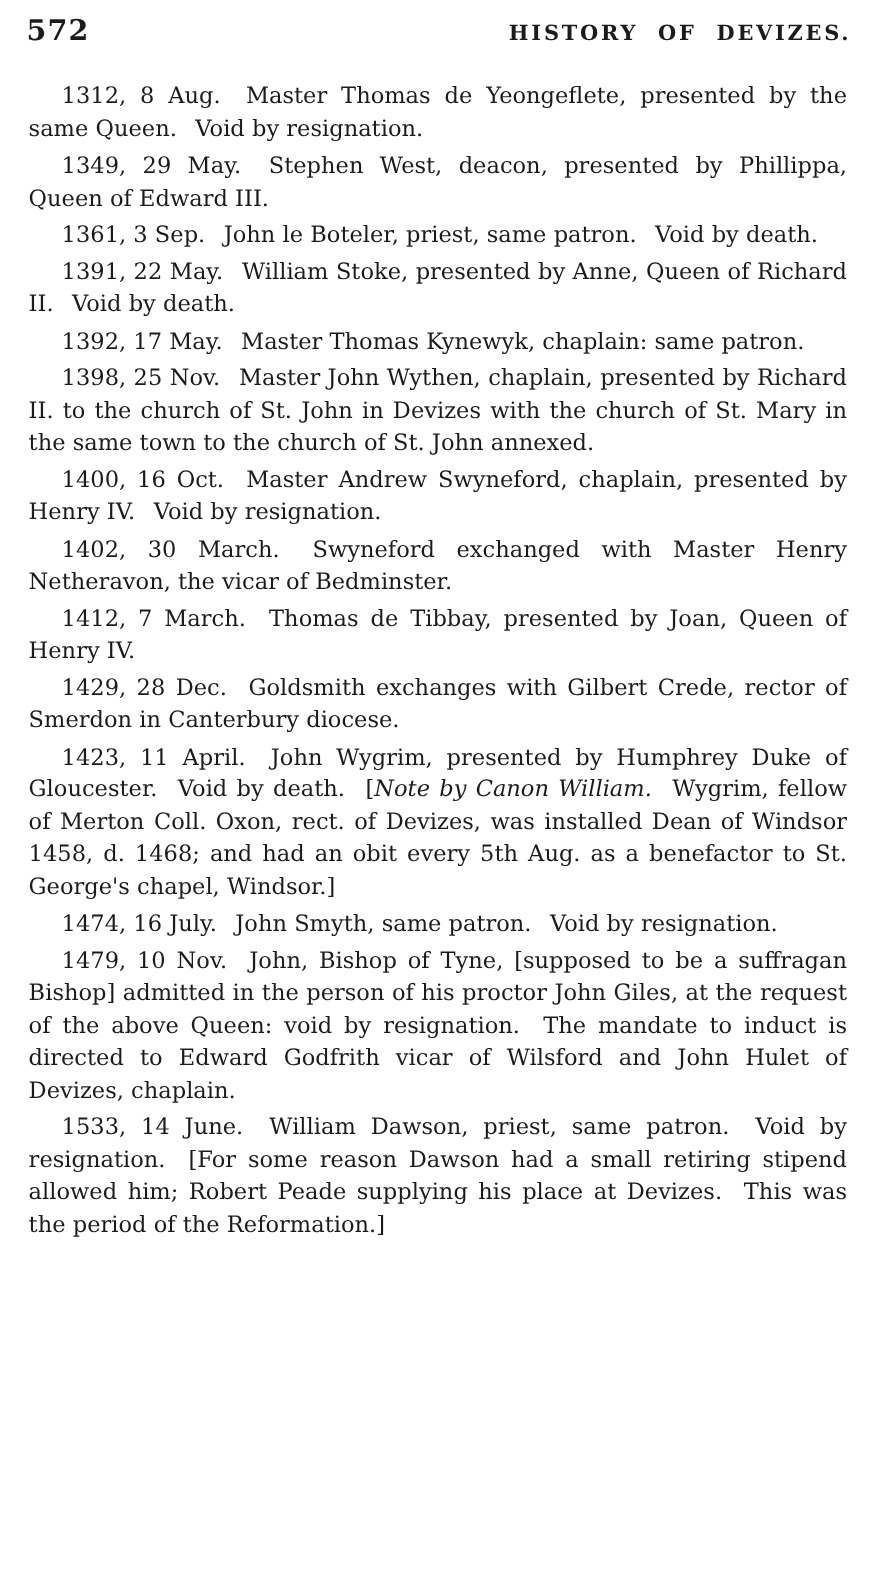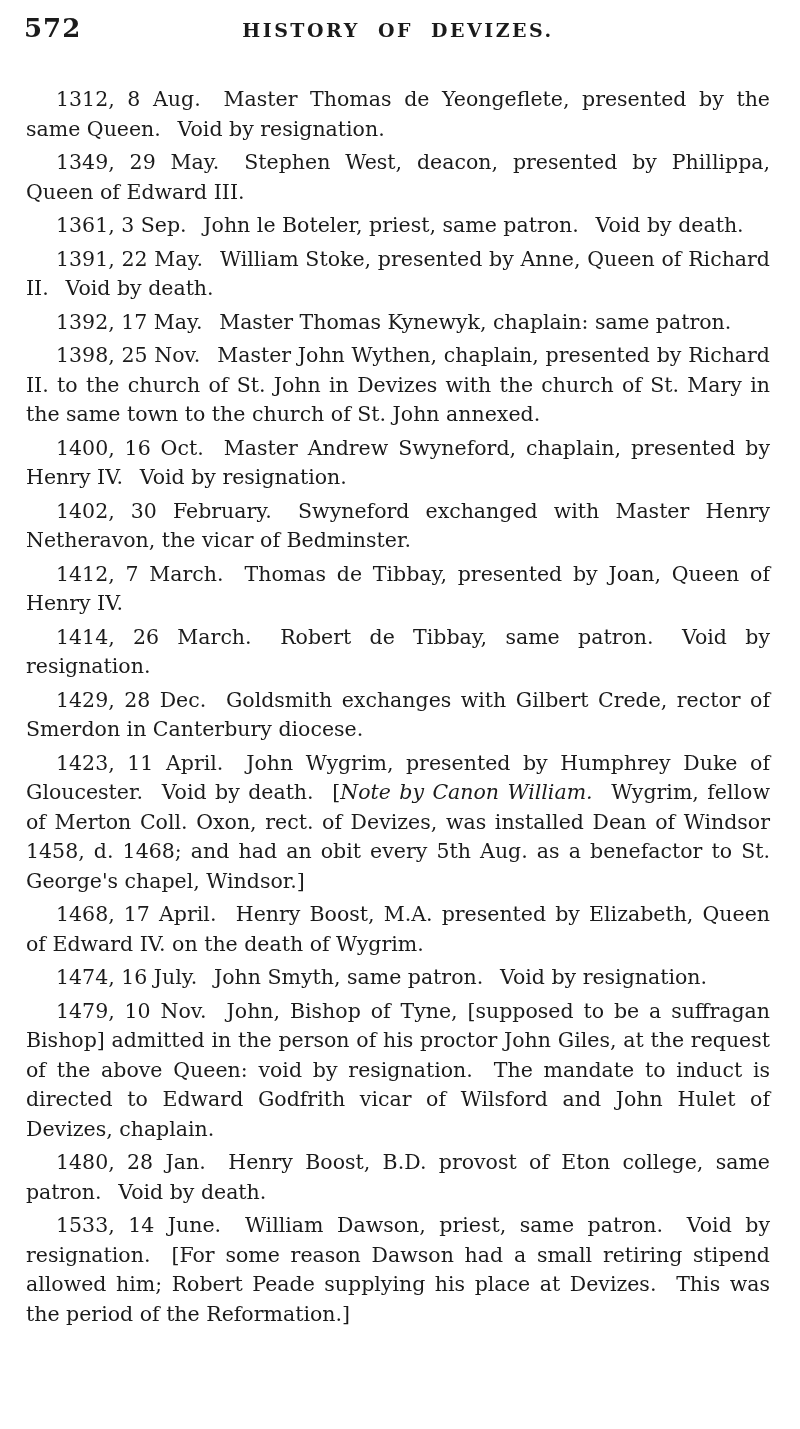--- a/index.html
+++ b/index.html
@@ -20,36 +20,36 @@
     height: 1429px;
     padding: 13px 26px 0 22px;
     background: var(--paper);
     color: var(--ink);
     font-family: "DejaVu Serif", "Liberation Serif", serif;
     -webkit-font-smoothing: antialiased;
   }
   .page-header {
     position: relative;
     height: 36px;
-    margin-bottom: 36px;
+    margin-bottom: 24px;
   }
   .page-number {
     position: absolute;
     left: 2px;
     top: 0;
     font-size: 26px;
     font-weight: bold;
     letter-spacing: 1px;
   }
   .running-title {
     position: absolute;
     left: 0;
     right: 0;
     top: 6px;
-    text-align: center;
+    text-align: right;
     font-size: 19px;
     font-weight: bold;
     letter-spacing: 2.5px;
     word-spacing: 9px;
   }
   .page-body {
     font-size: 20.5px;
     line-height: 29.5px;
     text-align: justify;
   }
@@ -70,24 +70,21 @@
     <span class="running-title">HISTORY OF DEVIZES.</span>
   </header>
   <main class="page-body" id="page-body">
       <p class="entry"><span>1312, 8 Aug.  Master Thomas de Yeongeflete, presented by the same Queen.  Void by resignation.</span></p>
       <p class="entry"><span>1349, 29 May.  Stephen West, deacon, presented by Phillippa, Queen of Edward III.</span></p>
       <p class="entry"><span>1361, 3 Sep.  John le Boteler, priest, same patron.  Void by death.</span></p>
       <p class="entry"><span>1391, 22 May.  William Stoke, presented by Anne, Queen of Richard II.  Void by death.</span></p>
       <p class="entry"><span>1392, 17 May.  Master Thomas Kynewyk, chaplain: same patron.</span></p>
       <p class="entry"><span>1398, 25 Nov.  Master John Wythen, chaplain, presented by Richard II. to the church of St. John in Devizes with the church of St. Mary in the same town to the church of St. John annexed.</span></p>
       <p class="entry"><span>1400, 16 Oct.  Master Andrew Swyneford, chaplain, presented by Henry IV.  Void by resignation.</span></p>
-      <p class="entry"><span>1402, 30 February.  Swyneford exchanged with Master Henry Netheravon, the vicar of Bedminster.</span></p>
+      <p class="entry"><span>1402, 30 March.  Swyneford exchanged with Master Henry Netheravon, the vicar of Bedminster.</span></p>
       <p class="entry"><span>1412, 7 March.  Thomas de Tibbay, presented by Joan, Queen of Henry IV.</span></p>
-      <p class="entry"><span>1414, 26 March.  Robert de Tibbay, same patron.  Void by resignation.</span></p>
       <p class="entry"><span>1429, 28 Dec.  Goldsmith exchanges with Gilbert Crede, rector of Smerdon in Canterbury diocese.</span></p>
       <p class="entry"><span>1423, 11 April.  John Wygrim, presented by Humphrey Duke of Gloucester.  Void by death.  [</span><span class="italic">Note by Canon William.</span><span>  Wygrim, fellow of Merton Coll. Oxon, rect. of Devizes, was installed Dean of Windsor 1458, d. 1468; and had an obit every 5th Aug. as a benefactor to St. George's chapel, Windsor.]</span></p>
-      <p class="entry"><span>1468, 17 April.  Henry Boost, M.A. presented by Elizabeth, Queen of Edward IV. on the death of Wygrim.</span></p>
       <p class="entry"><span>1474, 16 July.  John Smyth, same patron.  Void by resignation.</span></p>
       <p class="entry"><span>1479, 10 Nov.  John, Bishop of Tyne, [supposed to be a suffragan Bishop] admitted in the person of his proctor John Giles, at the request of the above Queen: void by resignation.  The mandate to induct is directed to Edward Godfrith vicar of Wilsford and John Hulet of Devizes, chaplain.</span></p>
-      <p class="entry"><span>1480, 28 Jan.  Henry Boost, B.D. provost of Eton college, same patron.  Void by death.</span></p>
       <p class="entry"><span>1533, 14 June.  William Dawson, priest, same patron.  Void by resignation.  [For some reason Dawson had a small retiring stipend allowed him; Robert Peade supplying his place at Devizes.  This was the period of the Reformation.]</span></p>
     </main>
 </div>
 
 </body></html>

